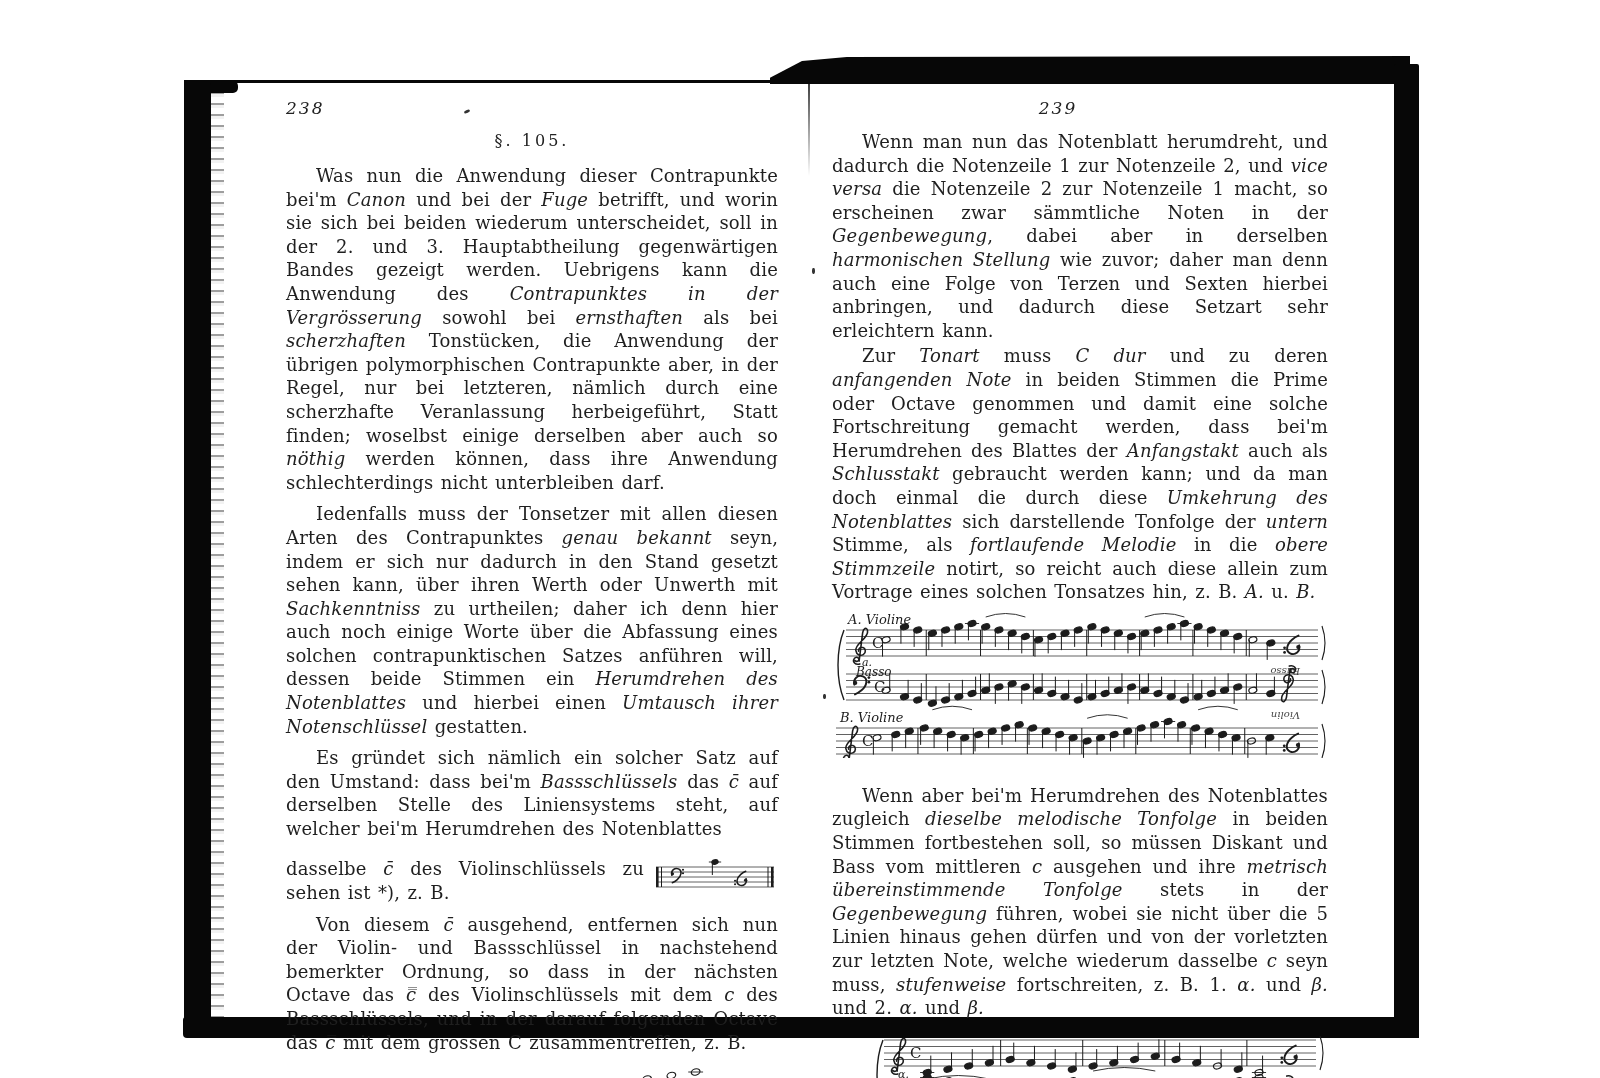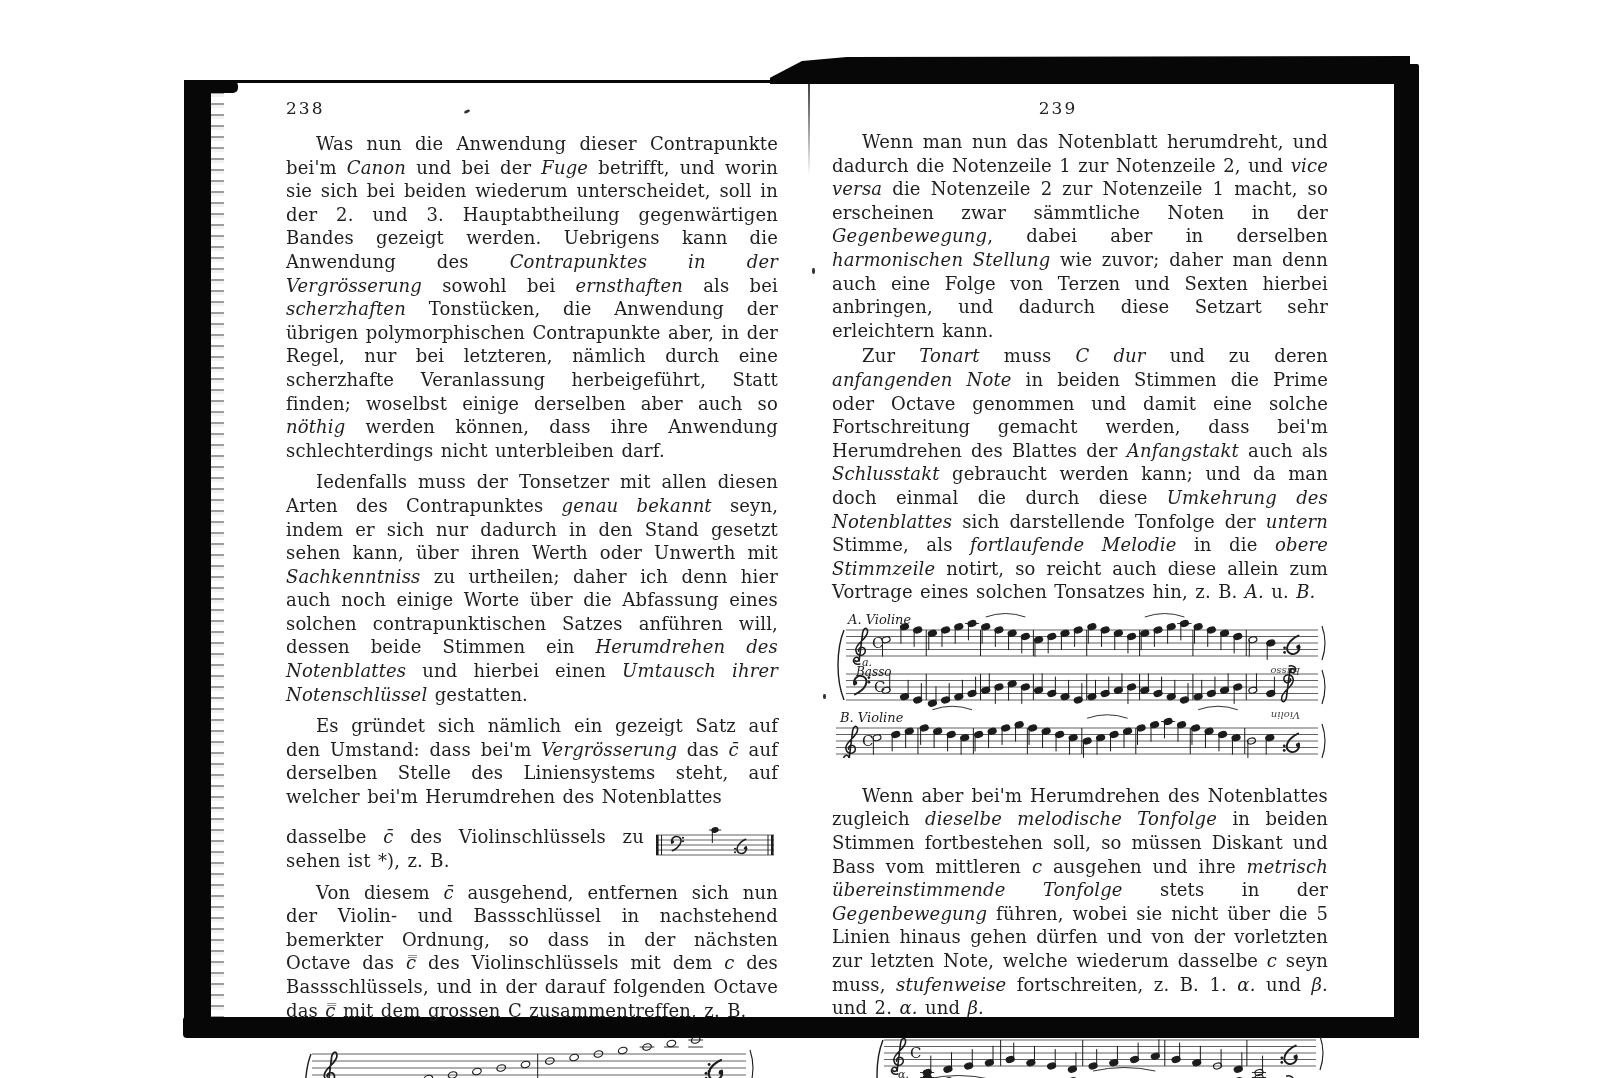--- a/index.html
+++ b/index.html
@@ -16,21 +16,21 @@
     clip-path:polygon(0 78%,5% 18%,12% 4%,100% 0,100% 100%,0 100%);}
   #right-edge-bar{left:1394px;top:64px;width:25px;height:974px;border-radius:2px;}
   #bottom-bar{left:183px;top:1017px;width:1236px;height:21px;border-radius:3px 0 0 4px;}
   #spine-line{left:808px;top:84px;width:2px;height:92px;
     background:linear-gradient(180deg,rgba(0,0,0,.75),rgba(0,0,0,0));}
   .speck{background:#333;border-radius:40%;}
   
   .page{position:absolute;top:98px;}
   #page-left{left:286px;width:492px;}
   #page-right{left:832px;width:496px;}
-  .pagenum{font-size:17px;letter-spacing:2px;color:#222;}
+  .pagenum{font-size:17px;letter-spacing:2px;color:#222;font-style:italic;}
   #page-right .pagenum{text-align:center;padding-right:44px;}
   .heading{text-align:center;font-size:16px;letter-spacing:3px;margin-top:13px;color:#222;}
   p.body-par{font-size:18px;line-height:23.6px;text-align:justify;margin:0;
     text-indent:30px;word-spacing:1.5px;letter-spacing:0.15px;}
   p.body-par + p.body-par{margin-top:2px;}
   p.noindent{text-indent:0;}
   .zb-row{display:flex;align-items:flex-end;gap:6px;margin-top:10px;}
   .zb-row p{flex:0 1 auto;}
   .musicblock{position:relative;}
   .fn-rule{width:82px;height:1px;background:#555;margin:14px 0 6px 32px;}
@@ -63,23 +63,24 @@
 <div class="abs edge" id="top-right-bar"></div>
 <div class="abs edge" id="right-edge-bar"></div>
 <div class="abs edge" id="bottom-bar"></div>
 <div class="abs" id="spine-line"></div>
 <div class="abs speck" style="left:812px;top:268px;width:3px;height:6px;"></div>
 <div class="abs speck" style="left:823px;top:694px;width:3px;height:5px;"></div>
 <div class="abs speck" style="left:464px;top:110px;width:6px;height:3px;transform:rotate(-25deg);"></div>
 
 <div class="page" id="page-left">
   <div class="pagenum">238</div>
+  <div class="heading">§. 105.</div>
   <p class="body-par" style="margin-top:14px"><span>Was nun die Anwendung dieser Contrapunkte bei'm </span><i>Canon</i><span> und bei der </span><i>Fuge</i><span> betrifft, und worin sie sich bei beiden wiederum unterscheidet, soll in der 2. und 3. Hauptabtheilung gegenwärtigen Bandes gezeigt werden.  Uebrigens kann die Anwendung des </span><i>Contrapunktes in der Vergrösserung</i><span> sowohl bei </span><i>ernsthaften</i><span> als bei </span><i>scherzhaften</i><span> Tonstücken, die Anwendung der übrigen polymorphischen Contrapunkte aber, in der Regel, nur bei letzteren, nämlich durch eine scherzhafte Veranlassung herbeigeführt, Statt finden; woselbst einige derselben aber auch so </span><i>nöthig</i><span> werden können, dass ihre Anwendung schlechterdings nicht unterbleiben darf.</span></p>
   <p class="body-par" style="margin-top:8px"><span>Iedenfalls muss der Tonsetzer mit allen diesen Arten des Contrapunktes </span><i>genau bekannt</i><span> seyn, indem er sich nur dadurch in den Stand gesetzt sehen kann, über ihren Werth oder Unwerth mit </span><i>Sachkenntniss</i><span> zu urtheilen; daher ich denn hier auch noch einige Worte über die Abfassung eines solchen contrapunktischen Satzes anführen will, dessen beide Stimmen ein </span><i>Herumdrehen des Notenblattes</i><span> und hierbei einen </span><i>Umtausch ihrer Notenschlüssel</i><span> gestatten.</span></p>
-  <p class="body-par" style="margin-top:8px"><span>Es gründet sich nämlich ein gezeigt Satz auf den Umstand: dass bei'm </span><i>Vergrösserung</i><span> das </span><i>c̄</i><span> auf derselben Stelle des Liniensystems steht, auf welcher bei'm Herumdrehen des Notenblattes</span></p>
+  <p class="body-par" style="margin-top:8px"><span>Es gründet sich nämlich ein solcher Satz auf den Umstand: dass bei'm </span><i>Bassschlüssels</i><span> das </span><i>c̄</i><span> auf derselben Stelle des Liniensystems steht, auf welcher bei'm Herumdrehen des Notenblattes</span></p>
   <div class="zb-row">
     <p class="body-par noindent"><span>dasselbe </span><i>c̄</i><span> des Violinschlüssels zu sehen ist *), z. B.</span></p>
     <div class="musicblock"><svg width="128" height="50" viewBox="0 0 128 50">
           <line x1="6" y1="16" x2="124" y2="16" stroke="#3a3a3a" stroke-width="0.8"></line>
           <line x1="6" y1="21" x2="124" y2="21" stroke="#3a3a3a" stroke-width="0.8"></line>
           <line x1="6" y1="26" x2="124" y2="26" stroke="#3a3a3a" stroke-width="0.8"></line>
           <line x1="6" y1="31" x2="124" y2="31" stroke="#3a3a3a" stroke-width="0.8"></line>
           <line x1="6" y1="36" x2="124" y2="36" stroke="#3a3a3a" stroke-width="0.8"></line>
           <rect x="6" y="16" width="2.6" height="20" fill="#1c1c1c"></rect>
           <line x1="11.5" y1="16" x2="11.5" y2="36" stroke="#1c1c1c" stroke-width="1"></line>

